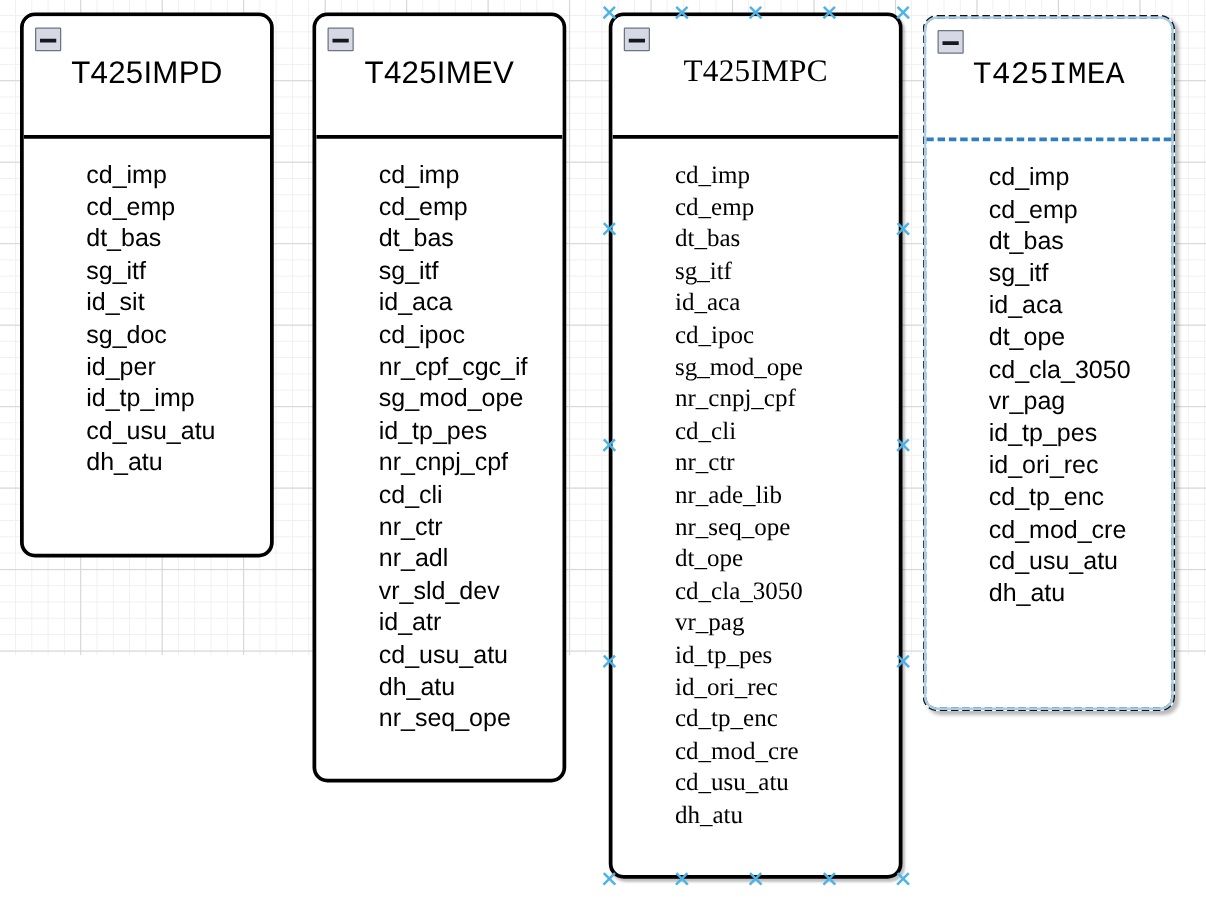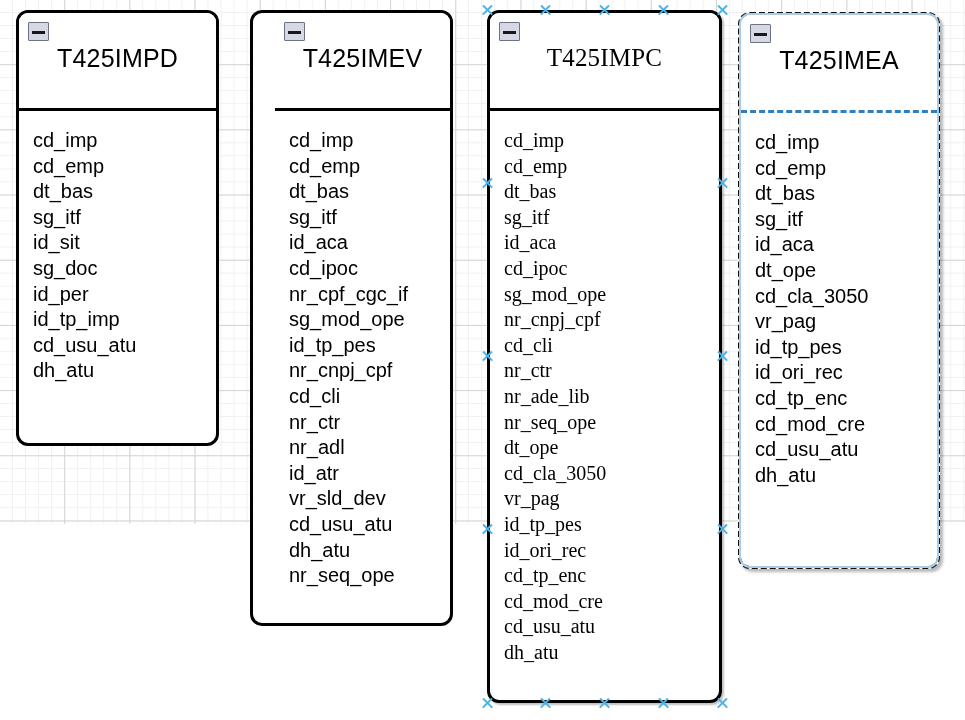--- a/index.html
+++ b/index.html
@@ -51,20 +51,21 @@
   
   .ent-header{
     position:relative;
     height:98px;
     box-sizing:border-box;
     border-bottom:3px solid #000000;
     background:#ffffff;
   }
   .entity.focused .ent-header{
     border-bottom:3px dashed #2f7fc0;
+    font-family:Liberation Mono, monospace;
   }
   .ent-title{
     position:absolute;
     left:0;right:0;top:30px;
     text-align:center;
     font-size:25px;
     line-height:30px;
     color:#000000;
     letter-spacing:.2px;
     white-space:nowrap;
@@ -84,20 +85,21 @@
   .collapse-btn .minus{
     position:absolute;
     left:3px;right:3px;top:8px;
     height:3px;
     background:#16181d;
   }
 
   
   .ent-body{
     padding:17px 0 0 0;
+    margin-left:36px;
   }
   .field{
     font-size:20px;
     line-height:25.6px;
     color:#000000;
     padding-left:14px;
     white-space:nowrap;
   }
 
   
@@ -135,43 +137,43 @@
         <div class="field">dt_bas</div>
         <div class="field">sg_itf</div>
         <div class="field">id_sit</div>
         <div class="field">sg_doc</div>
         <div class="field">id_per</div>
         <div class="field">id_tp_imp</div>
         <div class="field">cd_usu_atu</div>
         <div class="field">dh_atu</div>
       </div>
     </div>
-    <div class="entity" style="left: 250px; top: 10px; width: 203px; height: 616px; padding-left: 22px;">
+    <div class="entity" style="left: 250px; top: 10px; width: 203px; height: 616px;">
       <div class="ent-header">
         <div class="collapse-btn">
           <span class="minus"></span>
         </div>
         <div class="ent-title">T425IMEV</div>
       </div>
       <div class="ent-body">
         <div class="field">cd_imp</div>
         <div class="field">cd_emp</div>
         <div class="field">dt_bas</div>
         <div class="field">sg_itf</div>
         <div class="field">id_aca</div>
         <div class="field">cd_ipoc</div>
         <div class="field">nr_cpf_cgc_if</div>
         <div class="field">sg_mod_ope</div>
         <div class="field">id_tp_pes</div>
         <div class="field">nr_cnpj_cpf</div>
         <div class="field">cd_cli</div>
         <div class="field">nr_ctr</div>
         <div class="field">nr_adl</div>
+        <div class="field">vr_sld_dev</div>
         <div class="field">id_atr</div>
-        <div class="field">vr_sld_dev</div>
         <div class="field">cd_usu_atu</div>
         <div class="field">dh_atu</div>
         <div class="field">nr_seq_ope</div>
       </div>
     </div>
     <div class="entity selected" style="left: 487px; top: 10px; width: 235px; height: 693px;">
       <div class="ent-header">
         <div class="collapse-btn">
           <span class="minus"></span>
         </div>

